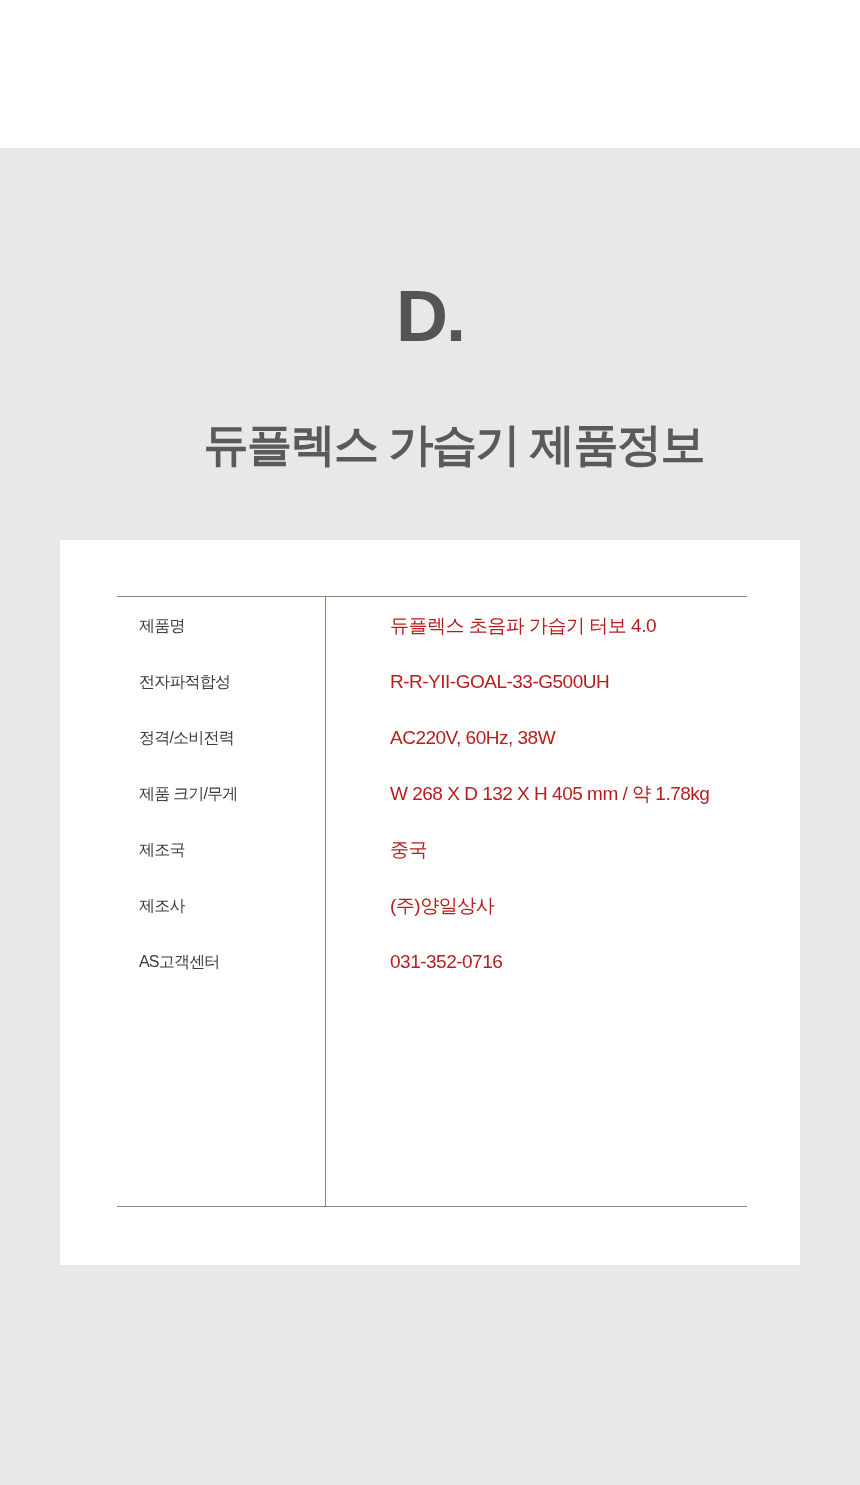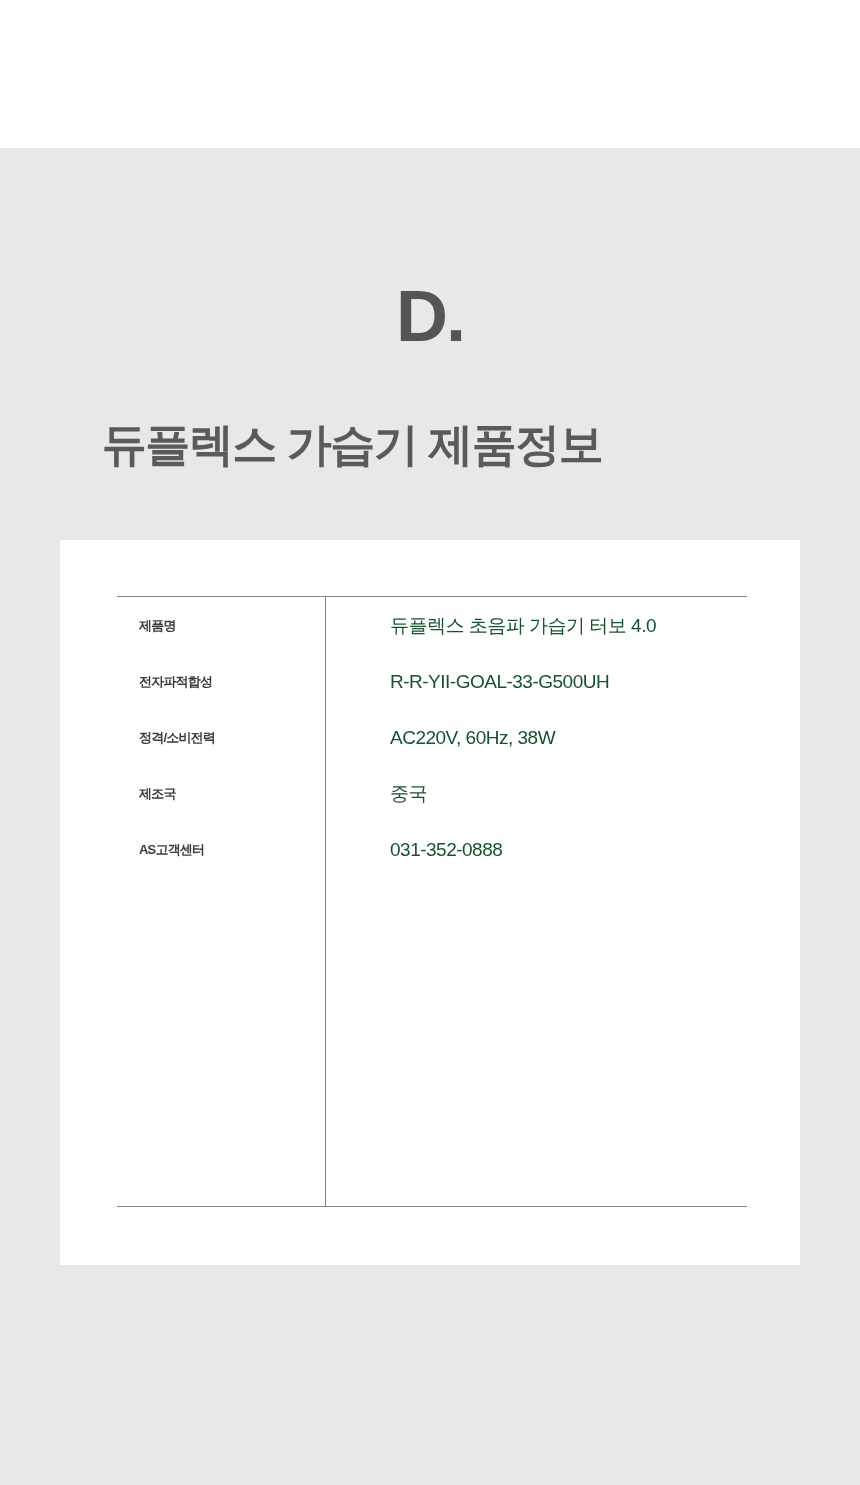--- a/index.html
+++ b/index.html
@@ -45,21 +45,21 @@
     font-weight: bold;
     color: #555555;
     letter-spacing: -2px;
     line-height: 1;
   }
   .headline {
     position: absolute;
     top: 418px;
     left: 0;
     width: 704px;
-    text-align: center;
+    text-align: right;
     font-size: 45px;
     font-weight: bold;
     color: #5a5a5a;
     letter-spacing: -1.5px;
     line-height: 1.2;
   }
   .card {
     position: absolute;
     top: 540px;
     left: 60px;
@@ -93,29 +93,29 @@
   }
   .spec-table tr {
     height: 56px;
   }
   .spec-table td {
     vertical-align: middle;
     padding: 0;
   }
   .spec-label {
     width: 208px;
-    font-size: 13px;
-    font-weight: bold;
+    font-size: 16px;
+    font-weight: normal;
     color: #3c3c3c;
     letter-spacing: -0.8px;
     padding-left: 22px !important;
   }
   .spec-value {
     font-size: 19px;
-    color: #14532d;
+    color: #b91c1c;
     letter-spacing: -0.5px;
     padding-left: 43px !important;
   }
 </style>
 </head>
 <body>
 
 <div class="page">
 
   <div class="top-white"></div>
@@ -139,24 +139,32 @@
         </tr>
         <tr>
           <td class="spec-label">전자파적합성</td>
           <td class="spec-value">R-R-YII-GOAL-33-G500UH</td>
         </tr>
         <tr>
           <td class="spec-label">정격/소비전력</td>
           <td class="spec-value">AC220V, 60Hz, 38W</td>
         </tr>
         <tr>
+          <td class="spec-label">제품 크기/무게</td>
+          <td class="spec-value">W 268 X D 132 X H 405 mm / 약 1.78kg</td>
+        </tr>
+        <tr>
           <td class="spec-label">제조국</td>
           <td class="spec-value">중국</td>
         </tr>
         <tr>
+          <td class="spec-label">제조사</td>
+          <td class="spec-value">(주)양일상사</td>
+        </tr>
+        <tr>
           <td class="spec-label">AS고객센터</td>
-          <td class="spec-value">031-352-0888</td>
+          <td class="spec-value">031-352-0716</td>
         </tr>
       </tbody>
     </table>
   </div>
 
 </div>
 
 </body></html>

